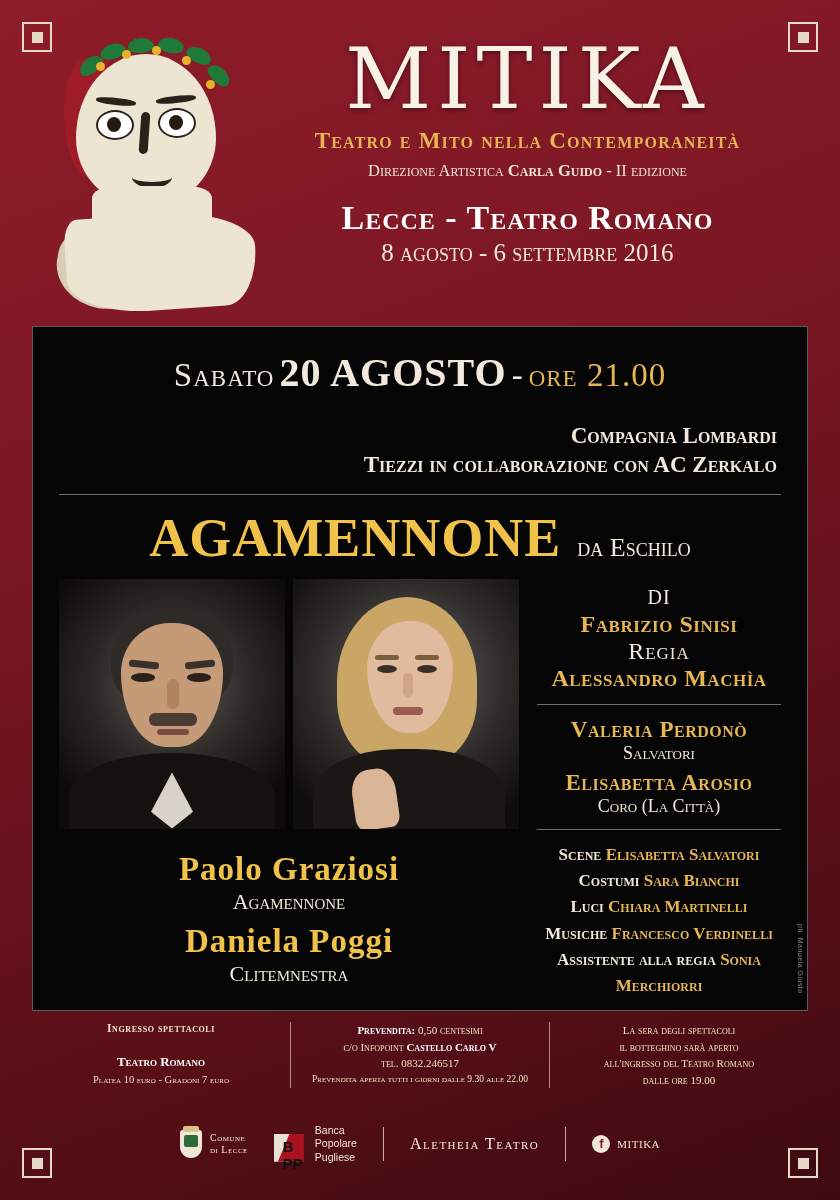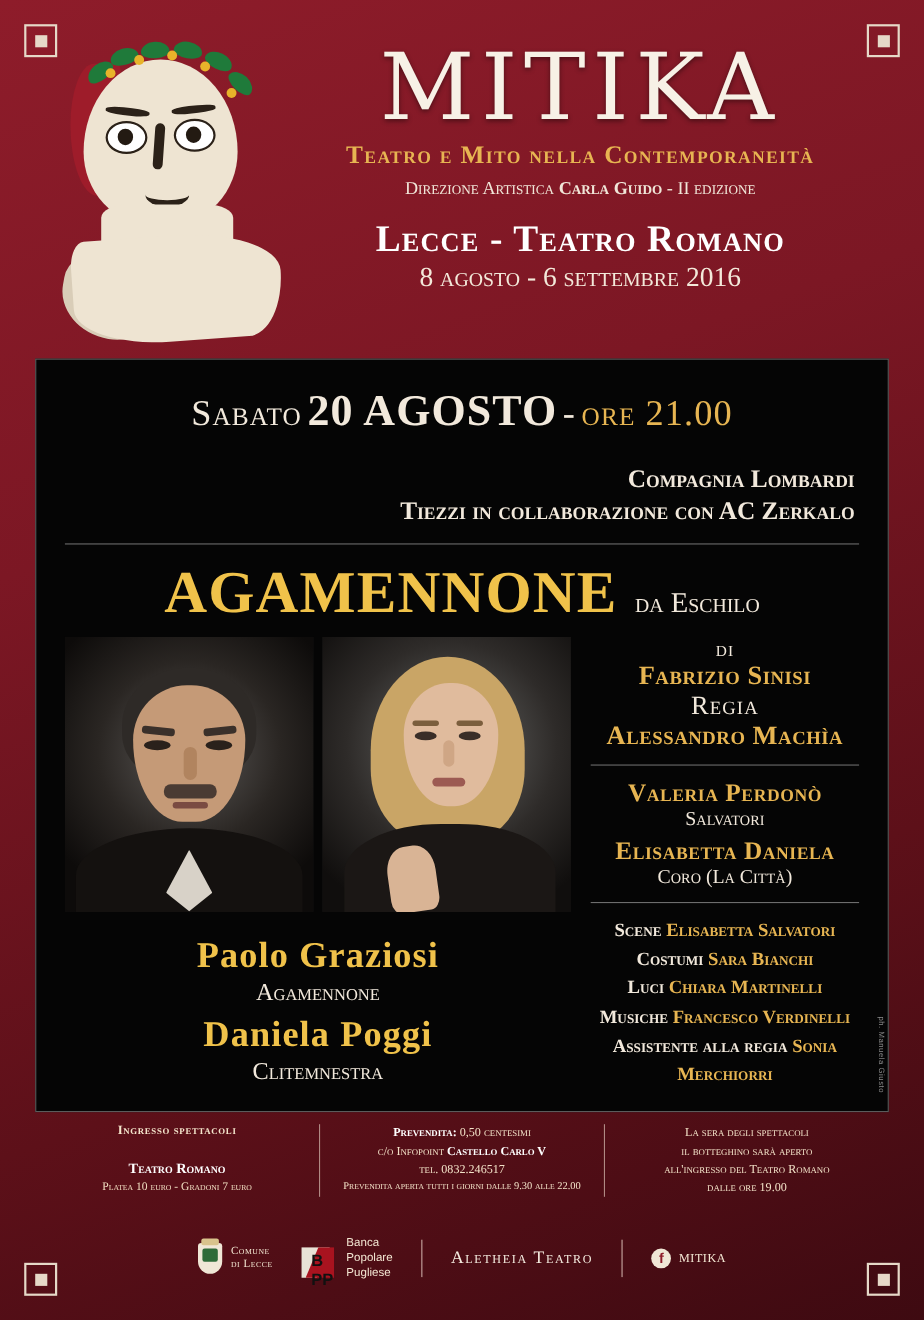--- a/index.html
+++ b/index.html
@@ -358,21 +358,21 @@
   }
   .cast .gap { height: 8px; }
 
   .right-col {
     flex: 1;
     padding-left: 18px;
     text-align: center;
     color: #f2e9dc;
   }
   .credits-1 .lbl {
-    font-size: 20px;
+    font-size: 28px;
     font-variant: small-caps;
     letter-spacing: 1px;
   }
   .credits-1 .val {
     font-size: 24px;
     font-weight: bold;
     color: #e7b552;
     letter-spacing: 0.5px;
     font-variant: small-caps;
   }
@@ -638,21 +638,21 @@
           <div class="val">Fabrizio Sinisi</div>
           <div class="lbl" style="font-size:24px;">Regia</div>
           <div class="val">Alessandro Machìa</div>
         </div>
 
         <div class="rule2"></div>
 
         <div class="credits-2">
           <div class="act">Valeria Perdonò</div>
           <div class="rol">Salvatori</div>
-          <div class="act">Elisabetta Daniela</div>
+          <div class="act">Elisabetta Arosio</div>
           <div class="rol">Coro (La Città)</div>
         </div>
 
         <div class="rule2"></div>
 
         <div class="credits-3">
           <div><span>Scene </span><span class="g">Elisabetta Salvatori</span></div>
           <div><span>Costumi </span><span class="g">Sara Bianchi</span></div>
           <div><span>Luci </span><span class="g">Chiara Martinelli</span></div>
           <div><span>Musiche </span><span class="g">Francesco Verdinelli</span></div>

